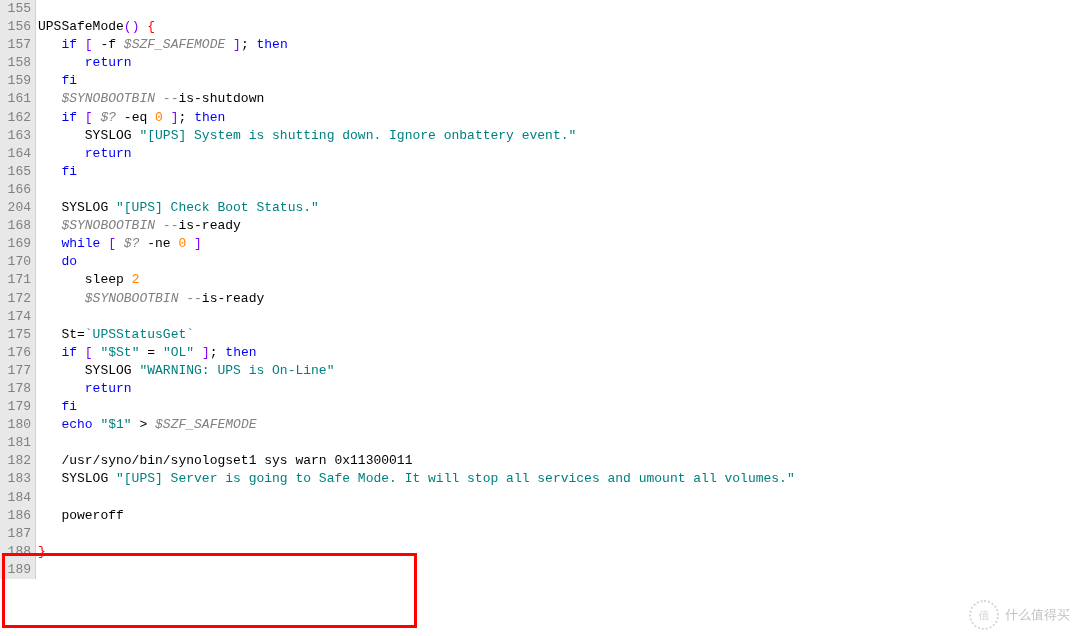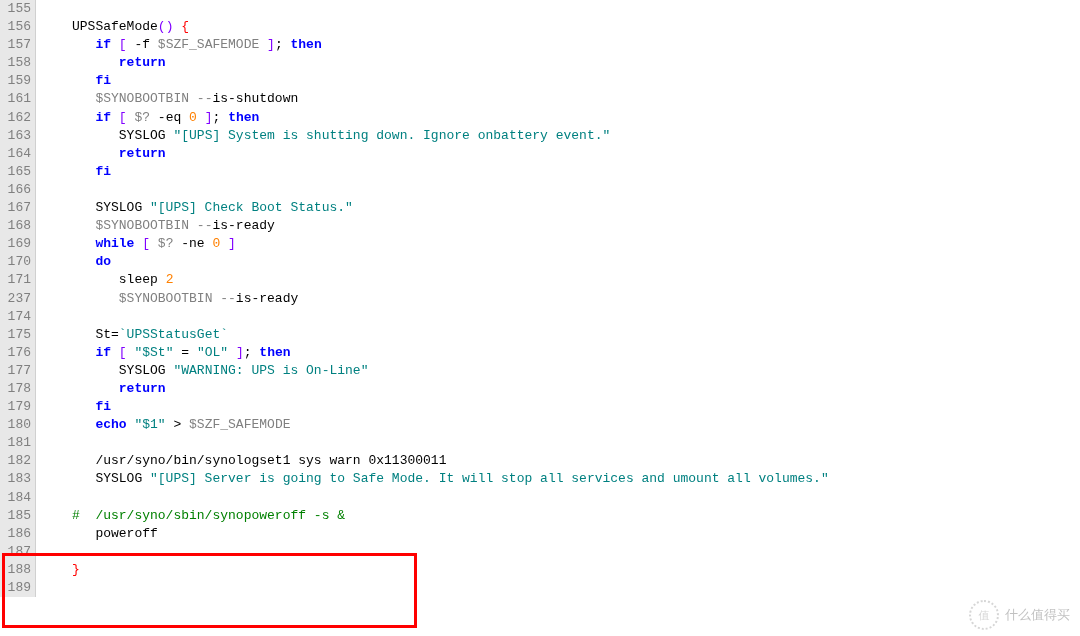--- a/index.html
+++ b/index.html
@@ -27,28 +27,27 @@
     width: 36px;
     text-align: right;
     padding-right: 4px;
     color: #808080;
     background: #e8e8e8;
     border-right: 1px solid #d0d0d0;
     flex-shrink: 0;
     user-select: none;
   }
   .code {
-    padding-left: 16px;
+    padding-left: 2px;
     flex: 1;
-    margin-left: 20px;
   }
-  .kw   { color: #0000ff; font-weight: bold; }    
+  .kw   { color: #0000ff; font-weight: normal; }    
   .str  { color: #008080; }                        
   .num  { color: #ff8000; }                        
-  .var  { color: #808080; }                        
+  .var  { color: #808080; font-style: italic; }                        
   .func { color: #000000; }                        
   .pun  { color: #8000ff; }                        
   .brk  { color: #ff0000; }                        
   .opt  { color: #808080; }                        
   .cmt  { color: #008000; }                        
   .highlight-box {
     position: absolute;
     border: 3px solid #ff0000;
     pointer-events: none;
   }
@@ -84,38 +83,37 @@
     <div class="line"><div class="gutter">156</div><div class="code"><span class="func">UPSSafeMode</span><span class="pun">()</span><span> </span><span class="brk">{</span></div></div>
     <div class="line"><div class="gutter">157</div><div class="code"><span>   </span><span class="kw">if</span><span> </span><span class="pun">[</span><span> -f </span><span class="var">$SZF_SAFEMODE</span><span> </span><span class="pun">]</span><span>; </span><span class="kw">then</span></div></div>
     <div class="line"><div class="gutter">158</div><div class="code"><span>      </span><span class="kw">return</span></div></div>
     <div class="line"><div class="gutter">159</div><div class="code"><span>   </span><span class="kw">fi</span></div></div>
     <div class="line"><div class="gutter">161</div><div class="code"><span>   </span><span class="var">$SYNOBOOTBIN</span><span> </span><span class="opt">--</span><span>is-shutdown</span></div></div>
     <div class="line"><div class="gutter">162</div><div class="code"><span>   </span><span class="kw">if</span><span> </span><span class="pun">[</span><span> </span><span class="var">$?</span><span> -eq </span><span class="num">0</span><span> </span><span class="pun">]</span><span>; </span><span class="kw">then</span></div></div>
     <div class="line"><div class="gutter">163</div><div class="code"><span>      SYSLOG </span><span class="str">"[UPS] System is shutting down. Ignore onbattery event."</span></div></div>
     <div class="line"><div class="gutter">164</div><div class="code"><span>      </span><span class="kw">return</span></div></div>
     <div class="line"><div class="gutter">165</div><div class="code"><span>   </span><span class="kw">fi</span></div></div>
     <div class="line"><div class="gutter">166</div><div class="code">&nbsp;</div></div>
-    <div class="line"><div class="gutter">167</div><div class="code"><span>   SYSLOG </span><span class="str">"[UPS] Check Boot Status."</span></div></div>
+    <div class="line"><div class="gutter">204</div><div class="code"><span>   SYSLOG </span><span class="str">"[UPS] Check Boot Status."</span></div></div>
     <div class="line"><div class="gutter">168</div><div class="code"><span>   </span><span class="var">$SYNOBOOTBIN</span><span> </span><span class="opt">--</span><span>is-ready</span></div></div>
     <div class="line"><div class="gutter">169</div><div class="code"><span>   </span><span class="kw">while</span><span> </span><span class="pun">[</span><span> </span><span class="var">$?</span><span> -ne </span><span class="num">0</span><span> </span><span class="pun">]</span></div></div>
     <div class="line"><div class="gutter">170</div><div class="code"><span>   </span><span class="kw">do</span></div></div>
     <div class="line"><div class="gutter">171</div><div class="code"><span>      sleep </span><span class="num">2</span></div></div>
-    <div class="line"><div class="gutter">237</div><div class="code"><span>      </span><span class="var">$SYNOBOOTBIN</span><span> </span><span class="opt">--</span><span>is-ready</span></div></div>
+    <div class="line"><div class="gutter">172</div><div class="code"><span>      </span><span class="var">$SYNOBOOTBIN</span><span> </span><span class="opt">--</span><span>is-ready</span></div></div>
     <div class="line"><div class="gutter">174</div><div class="code">&nbsp;</div></div>
     <div class="line"><div class="gutter">175</div><div class="code"><span>   St=</span><span class="str">`UPSStatusGet`</span></div></div>
     <div class="line"><div class="gutter">176</div><div class="code"><span>   </span><span class="kw">if</span><span> </span><span class="pun">[</span><span> </span><span class="str">"$St"</span><span> = </span><span class="str">"OL"</span><span> </span><span class="pun">]</span><span>; </span><span class="kw">then</span></div></div>
     <div class="line"><div class="gutter">177</div><div class="code"><span>      SYSLOG </span><span class="str">"WARNING: UPS is On-Line"</span></div></div>
     <div class="line"><div class="gutter">178</div><div class="code"><span>      </span><span class="kw">return</span></div></div>
     <div class="line"><div class="gutter">179</div><div class="code"><span>   </span><span class="kw">fi</span></div></div>
     <div class="line"><div class="gutter">180</div><div class="code"><span>   </span><span class="kw">echo</span><span> </span><span class="str">"$1"</span><span> &gt; </span><span class="var">$SZF_SAFEMODE</span></div></div>
     <div class="line"><div class="gutter">181</div><div class="code">&nbsp;</div></div>
     <div class="line"><div class="gutter">182</div><div class="code"><span>   /usr/syno/bin/synologset1 sys warn 0x11300011</span></div></div>
     <div class="line"><div class="gutter">183</div><div class="code"><span>   SYSLOG </span><span class="str">"[UPS] Server is going to Safe Mode. It will stop all services and umount all volumes."</span></div></div>
     <div class="line"><div class="gutter">184</div><div class="code">&nbsp;</div></div>
-    <div class="line"><div class="gutter">185</div><div class="code"><span class="cmt">#  /usr/syno/sbin/synopoweroff -s &amp;</span></div></div>
     <div class="line"><div class="gutter">186</div><div class="code"><span>   poweroff</span></div></div>
     <div class="line"><div class="gutter">187</div><div class="code">&nbsp;</div></div>
     <div class="line"><div class="gutter">188</div><div class="code"><span class="brk">}</span></div></div>
     <div class="line"><div class="gutter">189</div><div class="code">&nbsp;</div></div>
   </div>
 
 <div class="highlight-box" style="left: 2px; top: 553px; width: 415px; height: 75px;"></div>
 
 <div class="watermark">
   <div class="circ">值</div>

